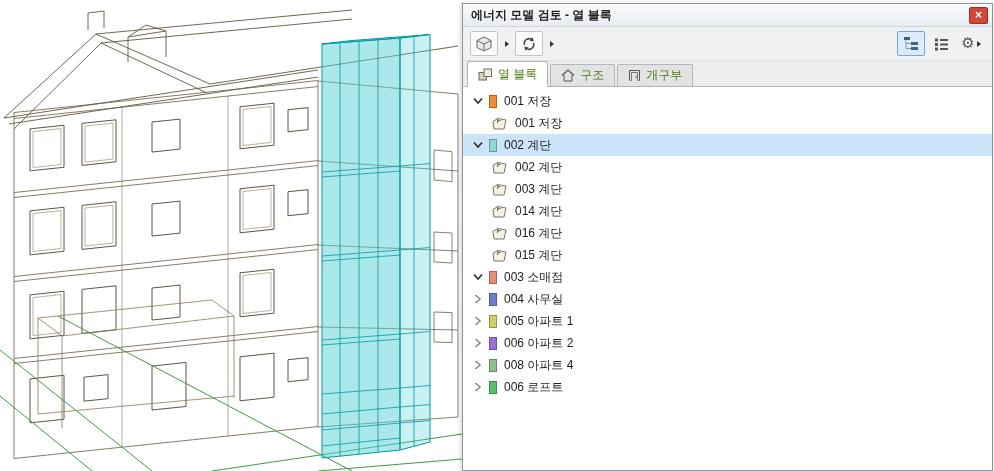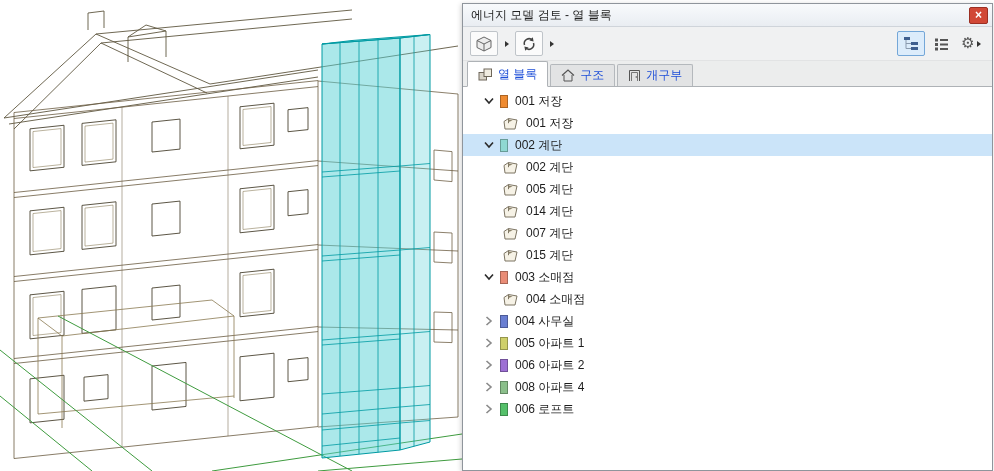--- a/index.html
+++ b/index.html
@@ -17,21 +17,21 @@
     background:#fff; border:1px solid #8f959c;
     display:flex; flex-direction:column;
     box-shadow:-1px 1px 5px rgba(0,0,0,0.18);
   }
   .titlebar {
     flex:none; height:23px;
     background:linear-gradient(#f8fafc,#e9edf2);
     border-bottom:1px solid #cfd4da;
     display:flex; align-items:center; padding:0 4px 0 8px;
   }
-  .title { flex:1; font-size:12px; color:#222; white-space:nowrap; overflow:hidden; }
+  .title { flex:1; font-size:12px; color:#222; white-space:nowrap; overflow:hidden;font-weight:bold; }
   .close-btn {
     width:19px; height:17px; border:1px solid #9b2f23; border-radius:2px;
     color:#fff; font-size:12px; font-weight:bold;
     display:flex; align-items:center; justify-content:center;
     font-family:"Liberation Sans",sans-serif;
   }
   .toolbar {
     flex:none; height:34px; background:#f0f1f2; border-bottom:1px solid #e2e3e4;
     display:flex; align-items:center; padding:0 7px; gap:2px;
   }
@@ -44,28 +44,28 @@
   .tb-arrow { width:13px; height:25px; display:flex; align-items:center; justify-content:center; }
   .tri-right { width:0; height:0; border-left:4px solid #333; border-top:3.5px solid transparent; border-bottom:3.5px solid transparent; }
   .tb-spacer { flex:1; }
   .gear-glyph { font-family:"DejaVu Sans",sans-serif; font-size:15px; color:#555; line-height:1; }
   .tabs {
     flex:none; height:26px; background:#eceded; border-bottom:1px solid #aeb2b6;
     display:flex; align-items:flex-end; padding-left:4px;
   }
   .tab {
     display:flex; align-items:center; gap:5px; height:22px; padding:0 10px;
-    font-size:12px; color:#1d4ed8; background:#e2e3e4;
+    font-size:12px; color:#4d7c0f; background:#e2e3e4;
     border:1px solid #b4b8bc; border-bottom:none; border-radius:2px 2px 0 0;
     margin-right:2px; position:relative;
   }
   .tab.active { background:#fff; height:26px; margin-bottom:-1px; border-color:#aeb2b6; z-index:1; border-bottom:1px solid #fff; }
   .tab-ic { display:flex; align-items:center; }
   .tree { flex:1; background:#fff; overflow:hidden; padding-top:3px; }
-  .tree-row { display:flex; align-items:center; height:22px; padding-left:17px; white-space:nowrap; }
+  .tree-row { display:flex; align-items:center; height:22px; padding-left:6px; white-space:nowrap; }
   .twisty { width:17px; height:16px; display:flex; align-items:center; justify-content:center; flex:none; }
   .chip { width:8px; height:13px; border:1px solid rgba(0,0,0,0.28); margin:0 7px 0 3px; flex:none; }
   .indent { width:22px; flex:none; }
   .zicon { width:19px; height:14px; margin-right:5px; display:flex; align-items:center; flex:none; }
   .lbl { font-size:12px; color:#1c1c1c; }
 </style>
 </head>
 <body>
 
 <div class="viewport">
@@ -318,21 +318,21 @@
       </div>
       <div class="tree-row">
         <span class="indent"></span>
         <span class="zicon">
           <svg width="17" height="13" viewBox="0 0 17 13">
             <path d="M2 4.5 L6.5 1.5 L15 3 L13 12 L3 12 Z" fill="#f6f2e6" stroke="#7c7463" stroke-width="1"></path>
             <path d="M6.5 1.5 V6.2" stroke="#7c7463" stroke-width="1"></path>
             <path d="M6.5 2.6 L10.6 3.6 L6.5 4.9 Z" fill="#8a8168"></path>
           </svg>
         </span>
-        <span class="lbl">005 계단</span>
+        <span class="lbl">003 계단</span>
       </div>
       <div class="tree-row">
         <span class="indent"></span>
         <span class="zicon">
           <svg width="17" height="13" viewBox="0 0 17 13">
             <path d="M2 4.5 L6.5 1.5 L15 3 L13 12 L3 12 Z" fill="#f6f2e6" stroke="#7c7463" stroke-width="1"></path>
             <path d="M6.5 1.5 V6.2" stroke="#7c7463" stroke-width="1"></path>
             <path d="M6.5 2.6 L10.6 3.6 L6.5 4.9 Z" fill="#8a8168"></path>
           </svg>
         </span>
@@ -340,21 +340,21 @@
       </div>
       <div class="tree-row">
         <span class="indent"></span>
         <span class="zicon">
           <svg width="17" height="13" viewBox="0 0 17 13">
             <path d="M2 4.5 L6.5 1.5 L15 3 L13 12 L3 12 Z" fill="#f6f2e6" stroke="#7c7463" stroke-width="1"></path>
             <path d="M6.5 1.5 V6.2" stroke="#7c7463" stroke-width="1"></path>
             <path d="M6.5 2.6 L10.6 3.6 L6.5 4.9 Z" fill="#8a8168"></path>
           </svg>
         </span>
-        <span class="lbl">007 계단</span>
+        <span class="lbl">016 계단</span>
       </div>
       <div class="tree-row">
         <span class="indent"></span>
         <span class="zicon">
           <svg width="17" height="13" viewBox="0 0 17 13">
             <path d="M2 4.5 L6.5 1.5 L15 3 L13 12 L3 12 Z" fill="#f6f2e6" stroke="#7c7463" stroke-width="1"></path>
             <path d="M6.5 1.5 V6.2" stroke="#7c7463" stroke-width="1"></path>
             <path d="M6.5 2.6 L10.6 3.6 L6.5 4.9 Z" fill="#8a8168"></path>
           </svg>
         </span>
@@ -363,31 +363,20 @@
       <div class="tree-row">
         <span class="twisty">
           <svg width="10" height="8" viewBox="0 0 10 8">
             <path d="M1 1.5 L5 6 L9 1.5" fill="none" stroke="#2b2b2b" stroke-width="1.6"></path>
           </svg>
         </span>
         <span class="chip" style="background: rgb(233, 140, 118);"></span>
         <span class="lbl">003 소매점</span>
       </div>
       <div class="tree-row">
-        <span class="indent"></span>
-        <span class="zicon">
-          <svg width="17" height="13" viewBox="0 0 17 13">
-            <path d="M2 4.5 L6.5 1.5 L15 3 L13 12 L3 12 Z" fill="#f6f2e6" stroke="#7c7463" stroke-width="1"></path>
-            <path d="M6.5 1.5 V6.2" stroke="#7c7463" stroke-width="1"></path>
-            <path d="M6.5 2.6 L10.6 3.6 L6.5 4.9 Z" fill="#8a8168"></path>
-          </svg>
-        </span>
-        <span class="lbl">004 소매점</span>
-      </div>
-      <div class="tree-row">
         <span class="twisty">
           <svg width="8" height="10" viewBox="0 0 8 10">
             <path d="M1.5 1 L6 5 L1.5 9" fill="none" stroke="#8a8a8a" stroke-width="1.6"></path>
           </svg>
         </span>
         <span class="chip" style="background: rgb(106, 127, 210);"></span>
         <span class="lbl">004 사무실</span>
       </div>
       <div class="tree-row">
         <span class="twisty">

